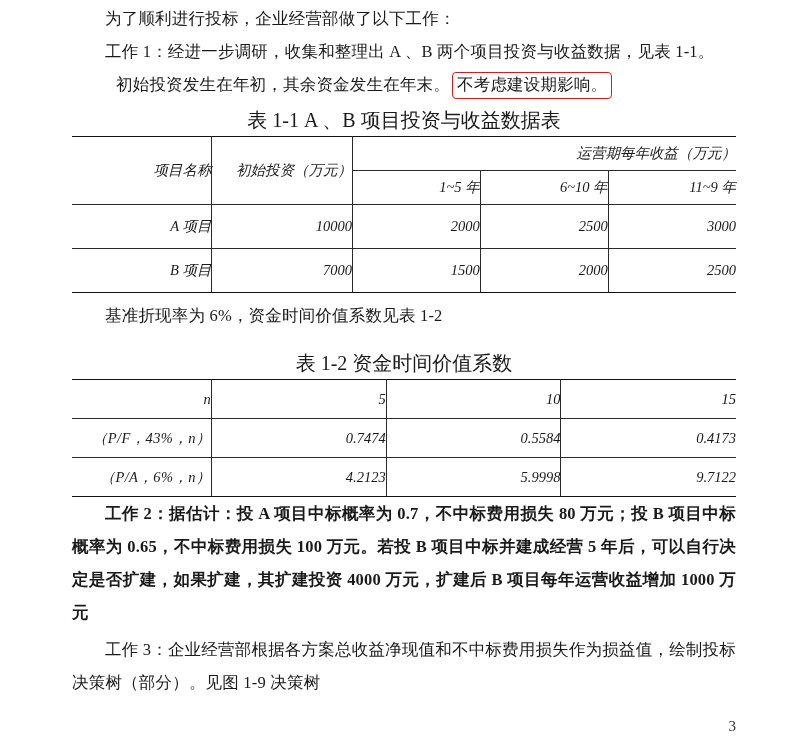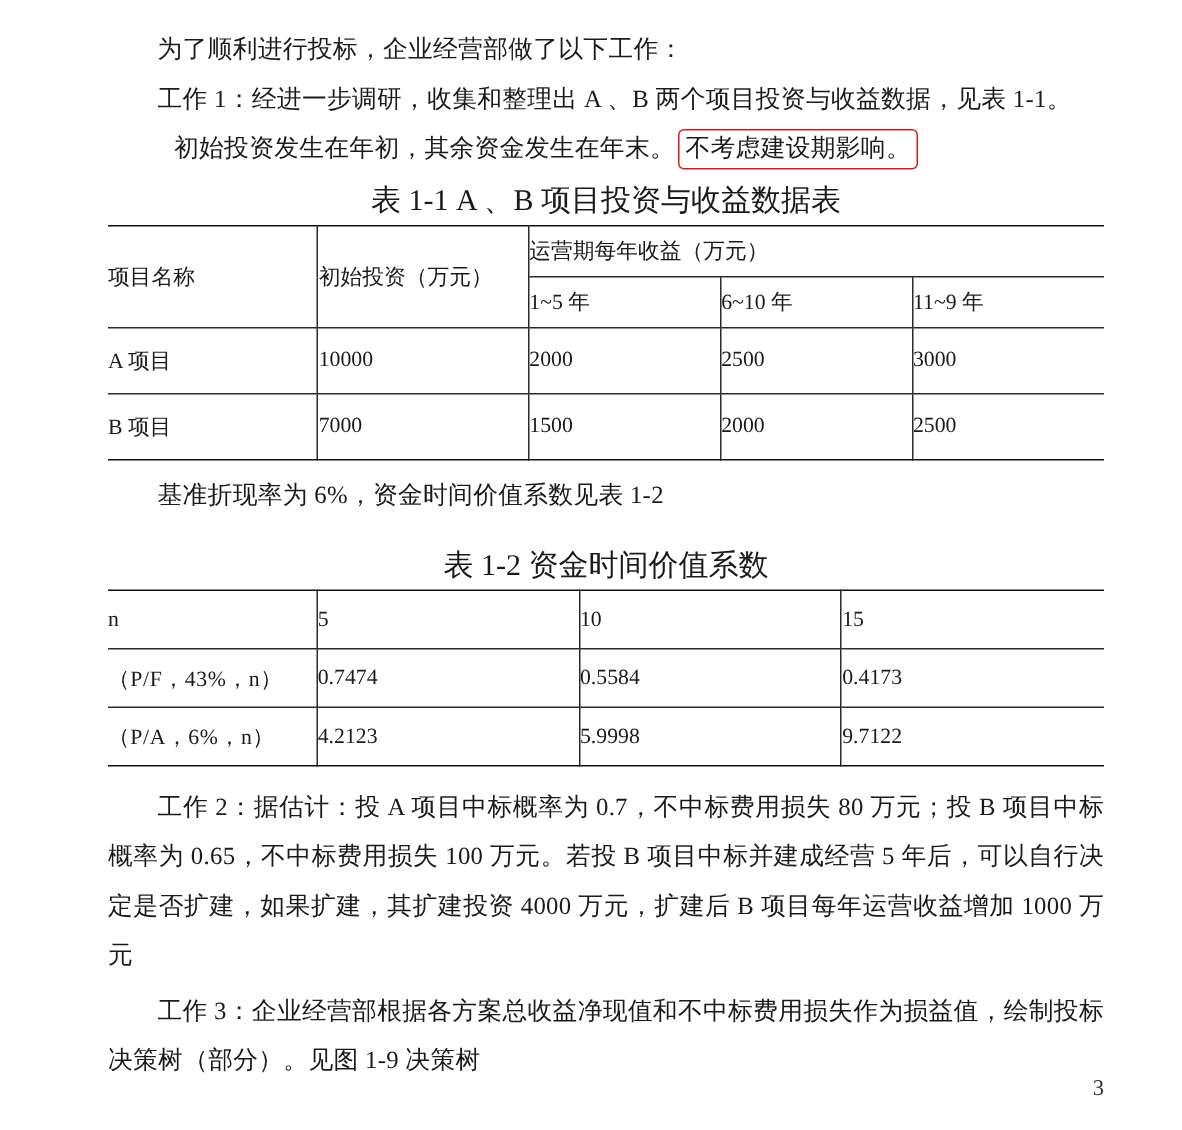--- a/index.html
+++ b/index.html
@@ -13,21 +13,21 @@
     font-family: "Liberation Serif", "DejaVu Serif", serif;
     color: #1a1a1a;
     position: relative;
     overflow: hidden;
   }
   .page {
     width: 788px;
     height: 753px;
     position: relative;
     box-sizing: border-box;
-    padding: 16px 52px 0 72px;
+    padding: 2px 52px 0 72px;
   }
   p.para {
     font-size: 16.5px;
     line-height: 33px;
     margin: 0;
     text-align: justify;
     text-indent: 2em;
     letter-spacing: 0.2px;
   }
   .highlight-box {
@@ -45,25 +45,26 @@
     line-height: 26px;
   }
   table {
     border-collapse: collapse;
     width: 100%;
     font-size: 14.5px;
     table-layout: fixed;
   }
   table td, table th {
     border: 1px solid #2a2a2a;
-    text-align: left;
+    text-align: right;
     font-weight: normal;
     padding: 0;
     height: 33px;
     vertical-align: middle;
+    font-style: italic;
   }
   
   .tbl1 {
     margin-bottom: 2px;
   }
   .tbl1 td {
     border-left: none;
     border-right: 1px solid #2a2a2a;
   }
   .tbl1 tr td:last-child {
@@ -167,18 +168,18 @@
     </tr>
     <tr>
       <td class="mono-ish">（P/A，6%，n）</td>
       <td>4.2123</td>
       <td>5.9998</td>
       <td>9.7122</td>
     </tr>
   </tbody>
     </table>
 
-  <p class="para" style="margin-top:10px;">工作 2：据估计：投 A 项目中标概率为 0.7，不中标费用损失 80 万元；投 B 项目中标概率为 0.65，不中标费用损失 100 万元。若投 B 项目中标并建成经营 5 年后，可以自行决定是否扩建，如果扩建，其扩建投资 4000 万元，扩建后 B 项目每年运营收益增加 1000 万元</p>
+  <p class="para" style="font-weight:bold;">工作 2：据估计：投 A 项目中标概率为 0.7，不中标费用损失 80 万元；投 B 项目中标概率为 0.65，不中标费用损失 100 万元。若投 B 项目中标并建成经营 5 年后，可以自行决定是否扩建，如果扩建，其扩建投资 4000 万元，扩建后 B 项目每年运营收益增加 1000 万元</p>
 
   <p class="para" style="margin-top:4px;">工作 3：企业经营部根据各方案总收益净现值和不中标费用损失作为损益值，绘制投标决策树（部分）。见图 1-9 决策树</p>
 
   <div class="page-number">3</div>
 </div>
 
 </body></html>

